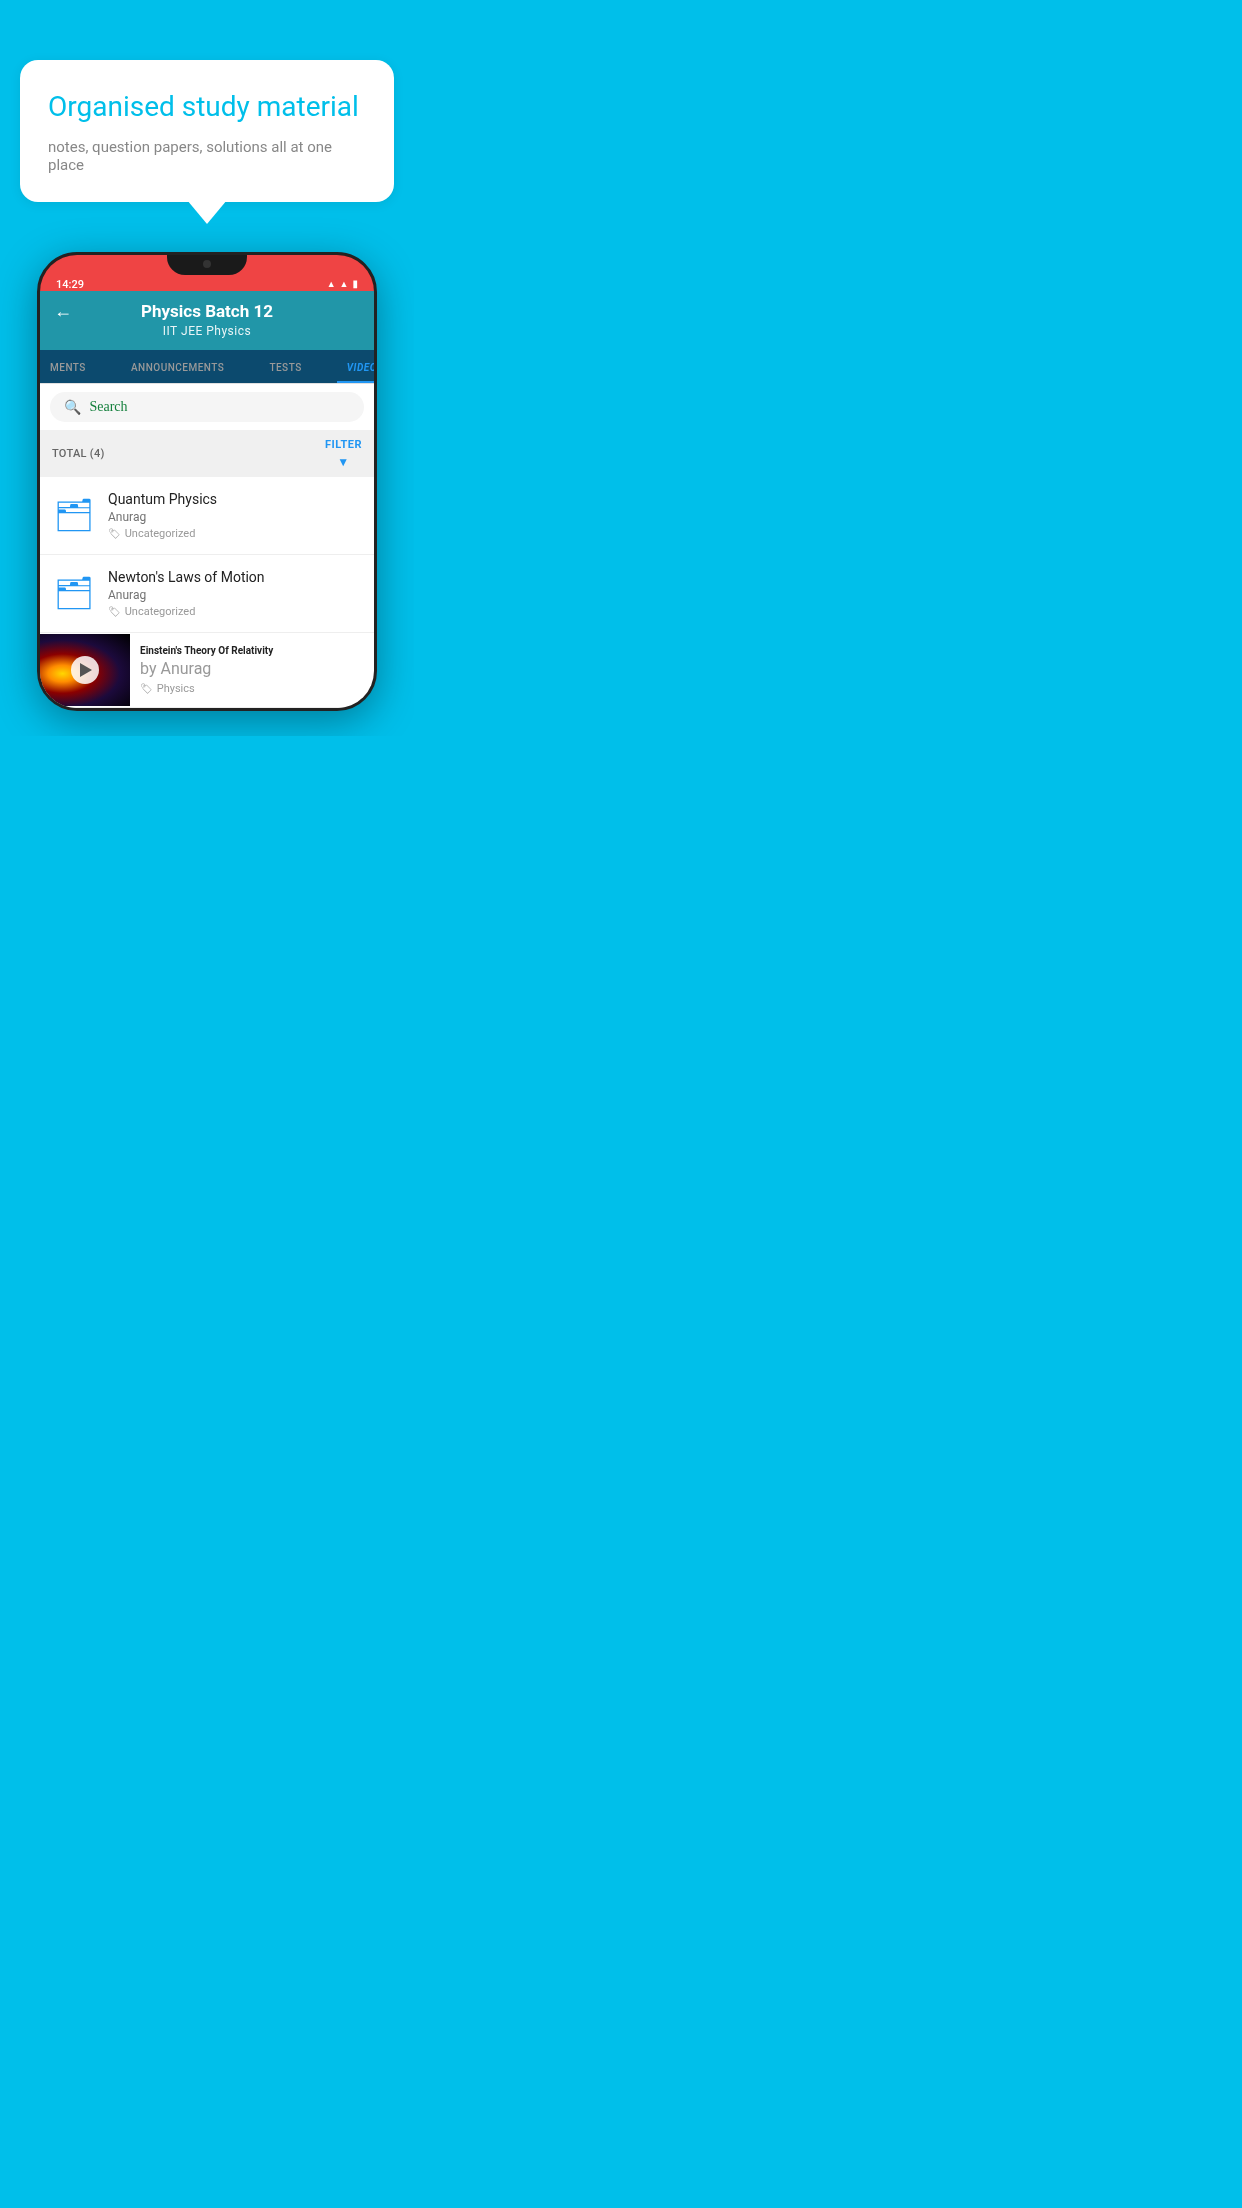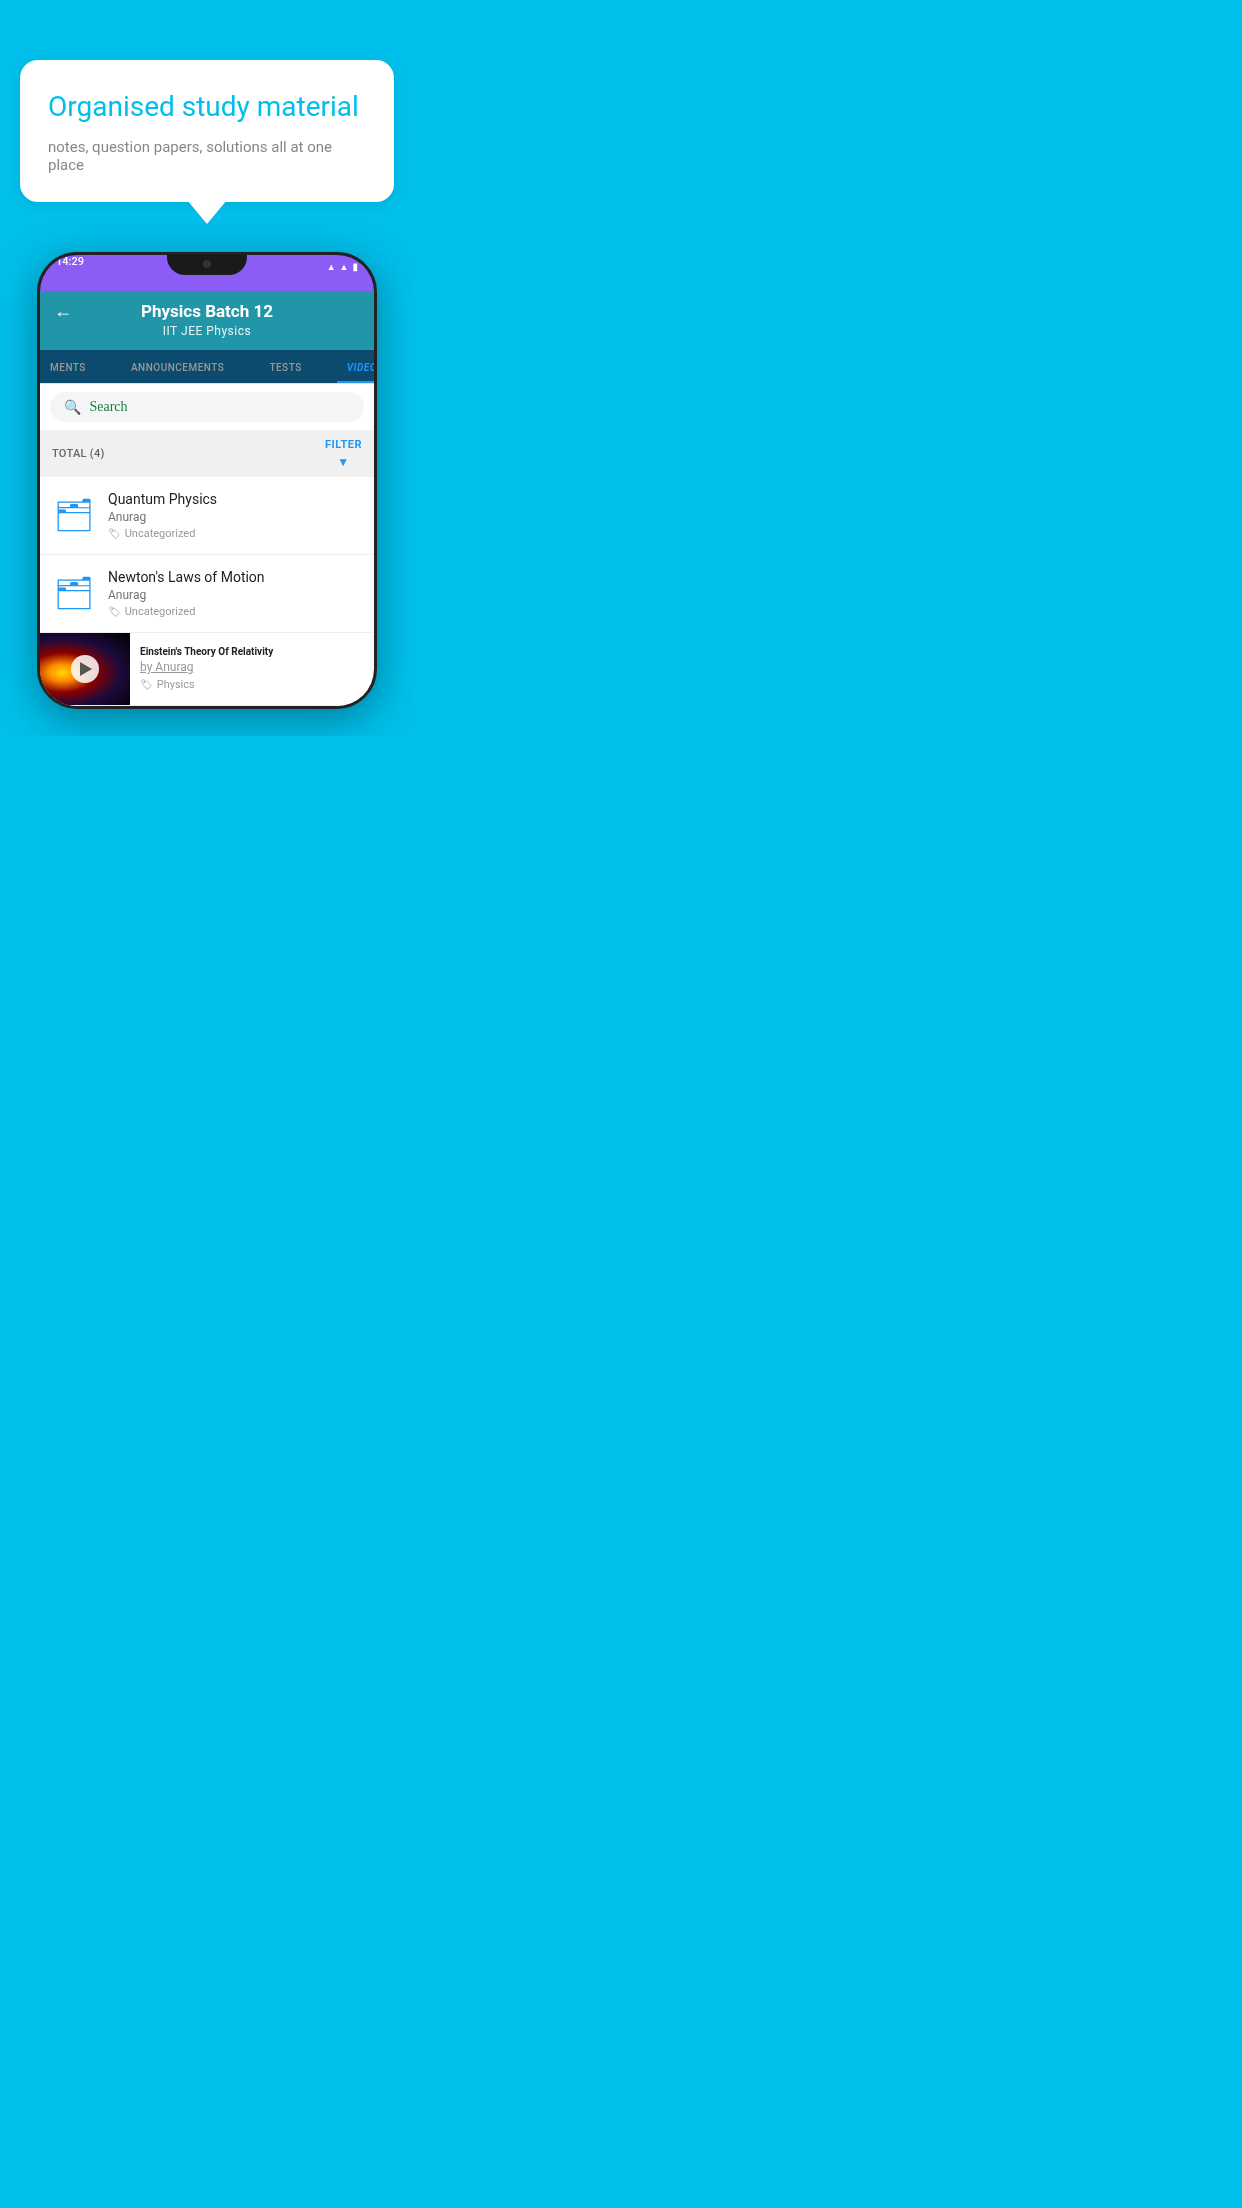--- a/index.html
+++ b/index.html
@@ -74,24 +74,24 @@
       border-radius: 40px;
       padding: 0;
       overflow: hidden;
       box-shadow: 0 10px 40px rgba(0,0,0,0.35);
       border: 3px solid #222;
       position: relative;
     }
 
     
     .phone-status-bar {
-      background: #8b5cf6;
+      background: #ef4444;
       height: 36px;
       display: flex;
-      align-items: flex-start;
+      align-items: flex-end;
       justify-content: space-between;
       padding: 0 16px;
       position: relative;
     }
 
     .status-time {
       color: #fff;
       font-size: 11px;
       font-weight: 500;
     }
@@ -381,24 +381,23 @@
     }
 
     .video-title {
       font-size: 10px;
       font-weight: 700;
       color: #222;
       margin-bottom: 3px;
     }
 
     .video-author {
-      font-size: 12px;
+      font-size: 16px;
       color: #999;
       margin-bottom: 4px;
-      text-decoration: underline;
     }
 
     .video-tag {
       display: flex;
       align-items: center;
       gap: 4px;
       color: #999;
       font-size: 11px;
     }
 

